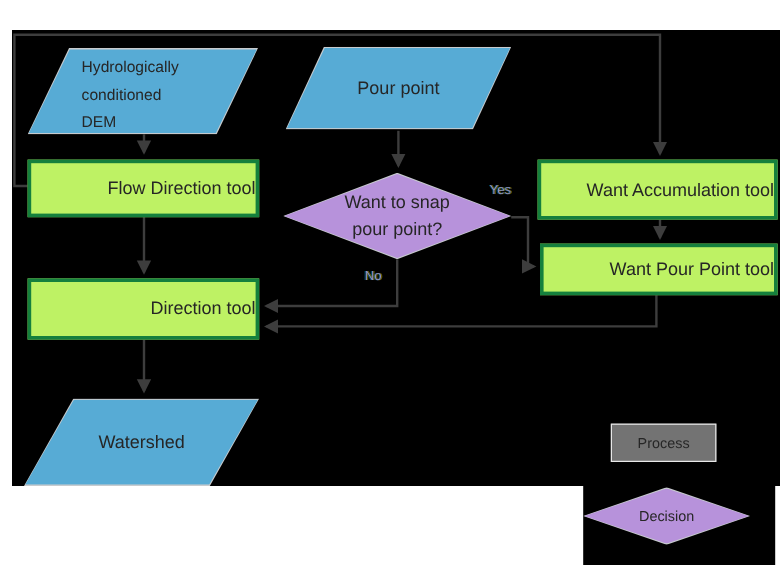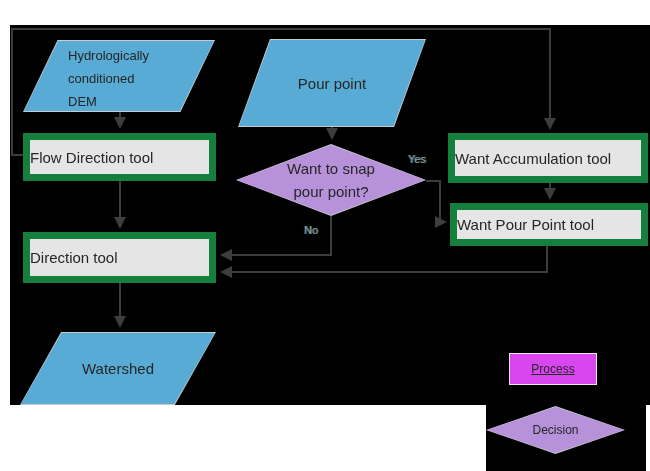--- a/index.html
+++ b/index.html
@@ -11,35 +11,35 @@
   .bg-tab{position:absolute;left:486px;top:403px;width:160px;height:68px;background:#000000;}
   svg.edges{position:absolute;left:0;top:0;width:650px;height:471px;pointer-events:none;}
   svg.edges polyline{fill:none;stroke:#3d3d3d;stroke-width:2;}
 
   .shape{position:absolute;}
   .shape::before{content:"";position:absolute;inset:0;background:#c7cbce;clip-path:var(--clip);}
   .shape-fill{position:absolute;inset:1px;clip-path:var(--clip);}
   .fill-data{background:#57abd5;}
   .fill-decision{background:#b792db;}
 
-  .rect{position:absolute;background:#e5e5e5;border:7px solid #15803d;box-sizing:border-box;
-        display:flex;align-items:center;justify-content:flex-start;}
+  .rect{position:absolute;background:#bef264;border:3px solid #15803d;box-sizing:border-box;
+        display:flex;align-items:center;justify-content:flex-end;}
   .node-label{font-size:15px;color:#262626;white-space:nowrap;}
   .center-label{position:absolute;inset:0;display:flex;align-items:center;justify-content:center;
         font-size:15px;color:#262626;}
   .multiline{flex-direction:column;line-height:23px;}
 
   .dem-text{position:absolute;left:45px;top:4px;font-size:13px;line-height:23px;text-align:left;}
 
   .edge-label{position:absolute;font-size:11px;color:#8b90c4;
       text-shadow:1px 0 0 rgba(185,165,0,0.55), -1px 0 0 rgba(0,140,200,0.5);}
 
   .legend-label{font-size:12px;color:#262626;}
-  .legend-rect{position:absolute;background:#d946ef;border:1px solid #e8e8e8;box-sizing:border-box;
-      display:flex;align-items:center;justify-content:center;text-decoration:underline;}
+  .legend-rect{position:absolute;background:#737373;border:1px solid #e8e8e8;box-sizing:border-box;
+      display:flex;align-items:center;justify-content:center;}
 </style>
 </head>
 <body>
 
 <div class="canvas">
 
   <div class="bg-main"></div>
   <div class="bg-tab"></div>
 
   <svg class="edges" viewBox="0 0 650 471">
@@ -61,21 +61,21 @@
 
   <div class="shape" style="left:23px;top:40px;width:192px;height:72px;--clip:polygon(18% 0,100% 0,82% 100%,0 100%);">
     <div class="shape-fill fill-data"></div>
     <div class="dem-text">
       <div>Hydrologically</div>
       <div>conditioned</div>
       <div>DEM</div>
     </div>
   </div>
 
-  <div class="shape" style="left:238px;top:39px;width:188px;height:88px;text-align:right;--clip:polygon(17% 0,100% 0,83% 100%,0 100%);">
+  <div class="shape" style="left:238px;top:39px;width:188px;height:69px;text-align:right;--clip:polygon(17% 0,100% 0,83% 100%,0 100%);">
     <div class="shape-fill fill-data"></div>
     <div class="center-label">Pour point</div>
   </div>
 
   <div class="rect" style="left:23px;top:133px;width:193px;height:48px;">
     <span class="node-label">Flow Direction tool</span>
   </div>
 
   <div class="rect" style="left:448px;top:133px;width:200px;height:50px;">
     <span class="node-label">Want Accumulation tool</span>

